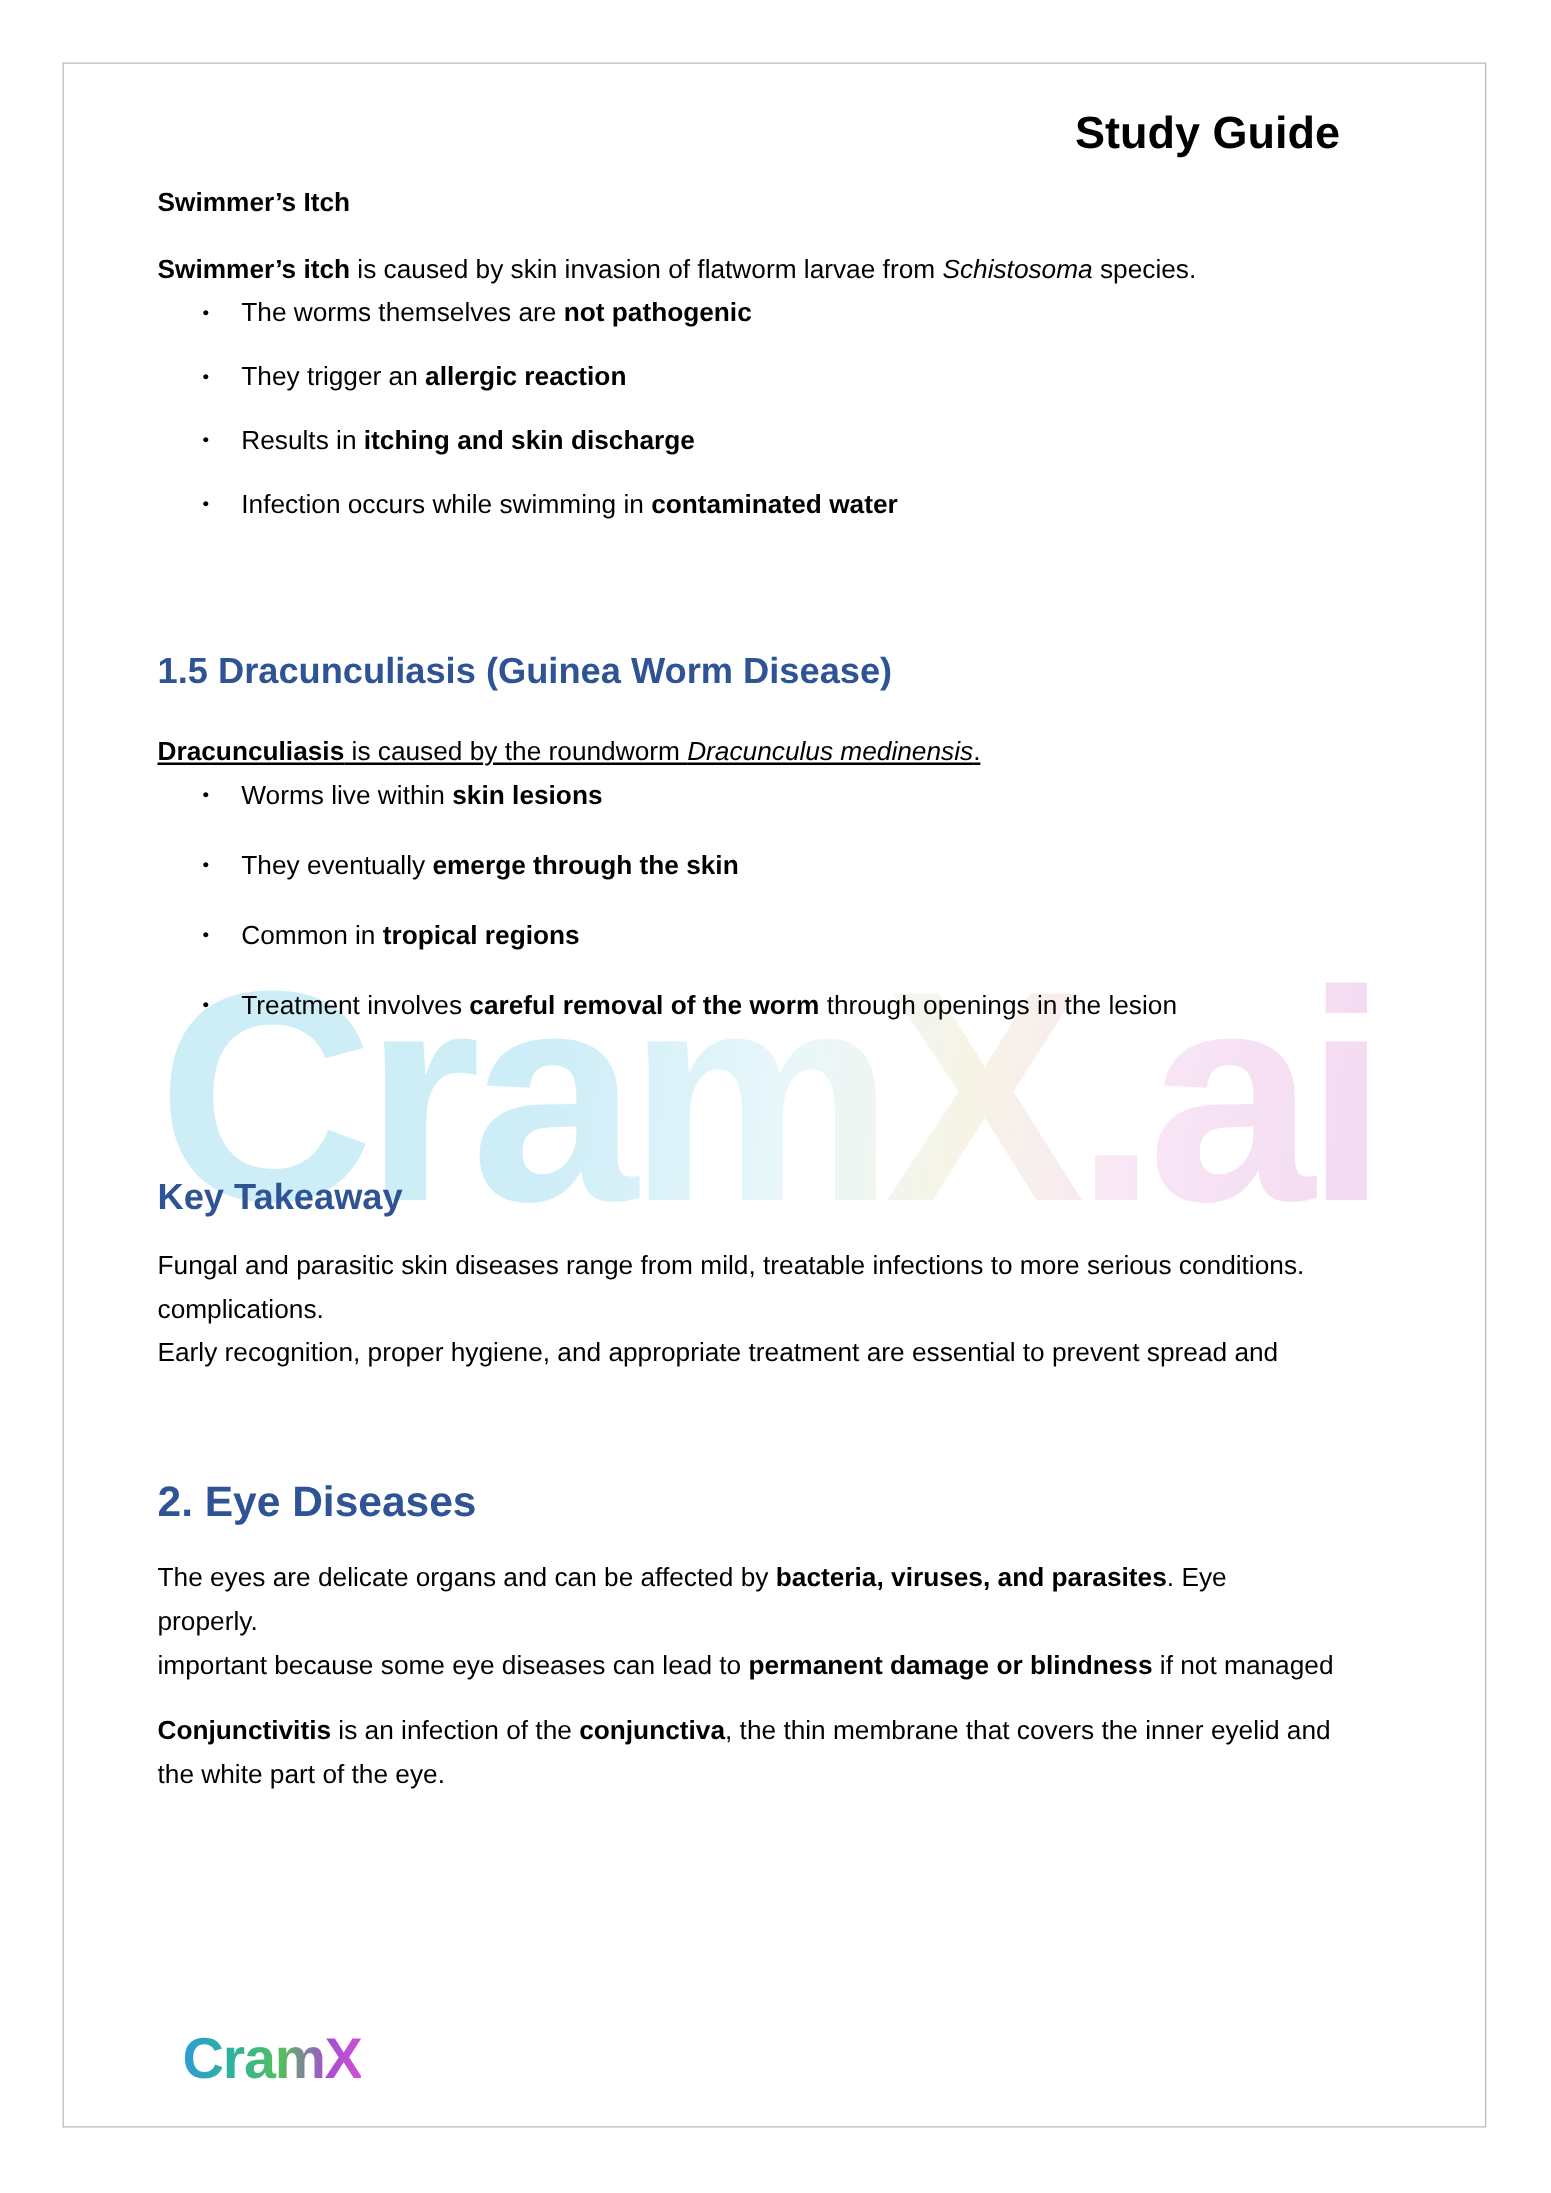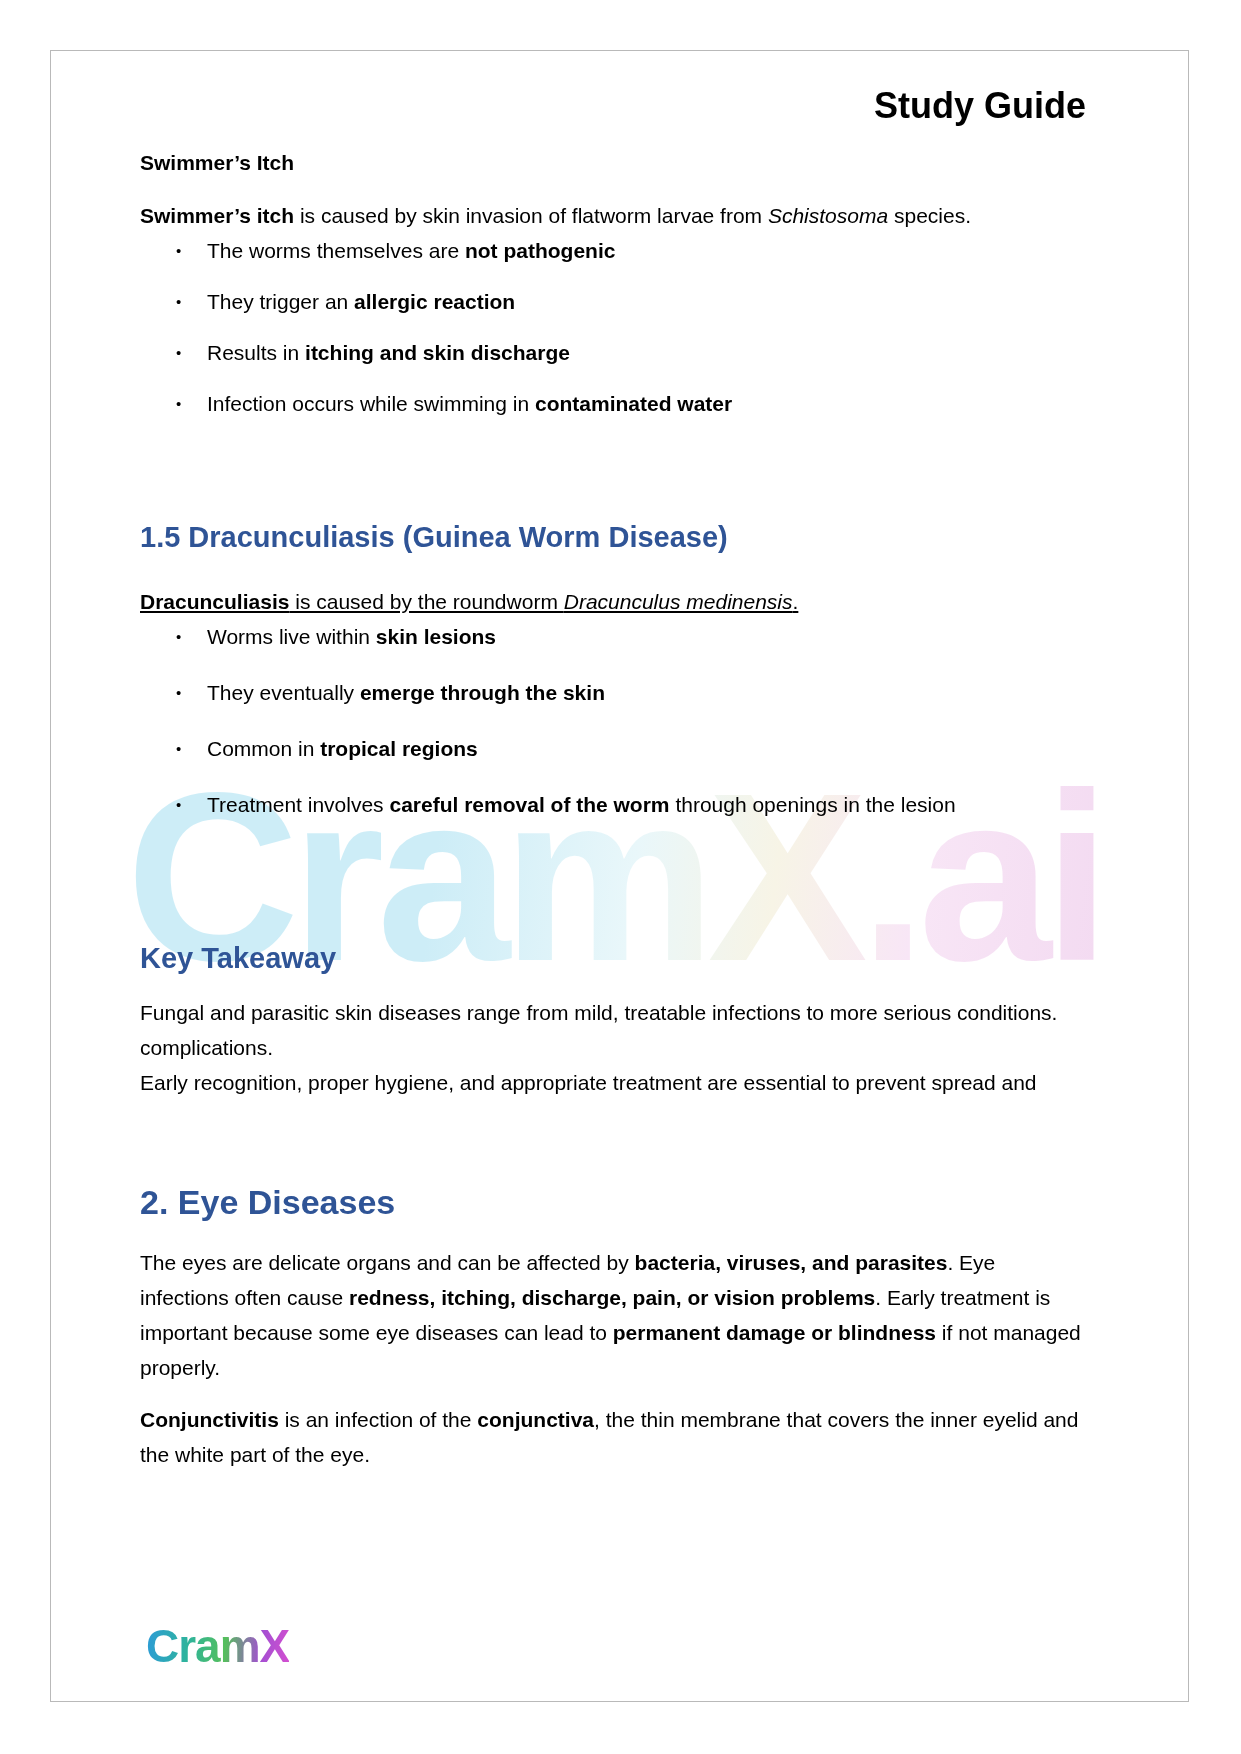--- a/index.html
+++ b/index.html
@@ -5,21 +5,21 @@
   html,body{margin:0;padding:0;background:#ffffff;}
   .page{position:relative;width:1241px;height:1754px;background:#ffffff;overflow:hidden;
         color:#000;font-family:"Liberation Sans",sans-serif;}
   .frame{position:absolute;left:50px;top:50px;width:1139px;height:1652px;
          border:1px solid var(--border-gray,#B9B9B9);box-sizing:border-box;}
   .watermark{position:absolute;left:126px;top:752px;z-index:0;white-space:nowrap;
          font-size:240px;line-height:250px;font-weight:700;letter-spacing:-8px;
          background:linear-gradient(97deg,var(--wm-c1) 0%,var(--wm-c1) 32%,var(--wm-c2) 52%,
                     var(--wm-c3) 66%,var(--wm-c4) 80%,var(--wm-c5) 100%);
          -webkit-background-clip:text;background-clip:text;color:transparent;}
-  .content{position:absolute;left:140px;top:0;width:946px;z-index:1;padding-top:84px;}
+  .content{position:absolute;left:126px;top:0;width:946px;z-index:1;padding-top:84px;}
   .doc-title{margin:0;font-size:36px;line-height:44px;font-weight:700;text-align:right;color:#000;}
   .p{margin:0;font-size:21px;line-height:35px;font-weight:400;}
   .lead-heading{font-weight:700;}
   .f-b{font-weight:700;}
   .f-i{font-style:italic;}
   .f-r{font-weight:400;font-style:normal;}
   .line{display:block;}
   .sec-h2{margin:0;font-size:29px;line-height:38px;font-weight:700;color:var(--heading-blue,#2F5496);}
   .sec-h1{margin:0;font-size:34px;line-height:42px;font-weight:700;color:var(--heading-blue,#2F5496);}
   ul.bullets{list-style:none;margin:0;padding:0;}
@@ -129,23 +129,22 @@
     <p class="p mt-pkey">
         <span class="line"><span class="f-r">Fungal and parasitic skin diseases range from mild, treatable infections to more serious conditions.</span></span>
         <span class="line"><span class="f-r">complications.</span></span>
         <span class="line"><span class="f-r">Early recognition, proper hygiene, and appropriate treatment are essential to prevent spread and</span></span>
       </p>
 
     <h1 class="sec-h1 mt-h1eye">2. Eye Diseases</h1>
 
     <p class="p mt-peye">
         <span class="line"><span class="f-r">The eyes are delicate organs and can be affected by </span><span class="f-b">bacteria, viruses, and parasites</span><span class="f-r">. Eye</span></span>
-        <span class="line"><span class="f-r">infections often cause </span><span class="f-b">redness, itching, discharge, pain, or vision problems</span><span class="f-r">. Early treatment is</span></span>
+        <span class="line"><span class="f-r">properly.</span></span>
         <span class="line"><span class="f-r">important because some eye diseases can lead to </span><span class="f-b">permanent damage or blindness</span><span class="f-r"> if not managed</span></span>
-        <span class="line"><span class="f-r">properly.</span></span>
       </p>
 
 
     <p class="p mt-pconj">
         <span class="line"><span class="f-b">Conjunctivitis</span><span class="f-r"> is an infection of the </span><span class="f-b">conjunctiva</span><span class="f-r">, the thin membrane that covers the inner eyelid and</span></span>
         <span class="line"><span class="f-r">the white part of the eye.</span></span>
       </p>
 
   </div>
 

